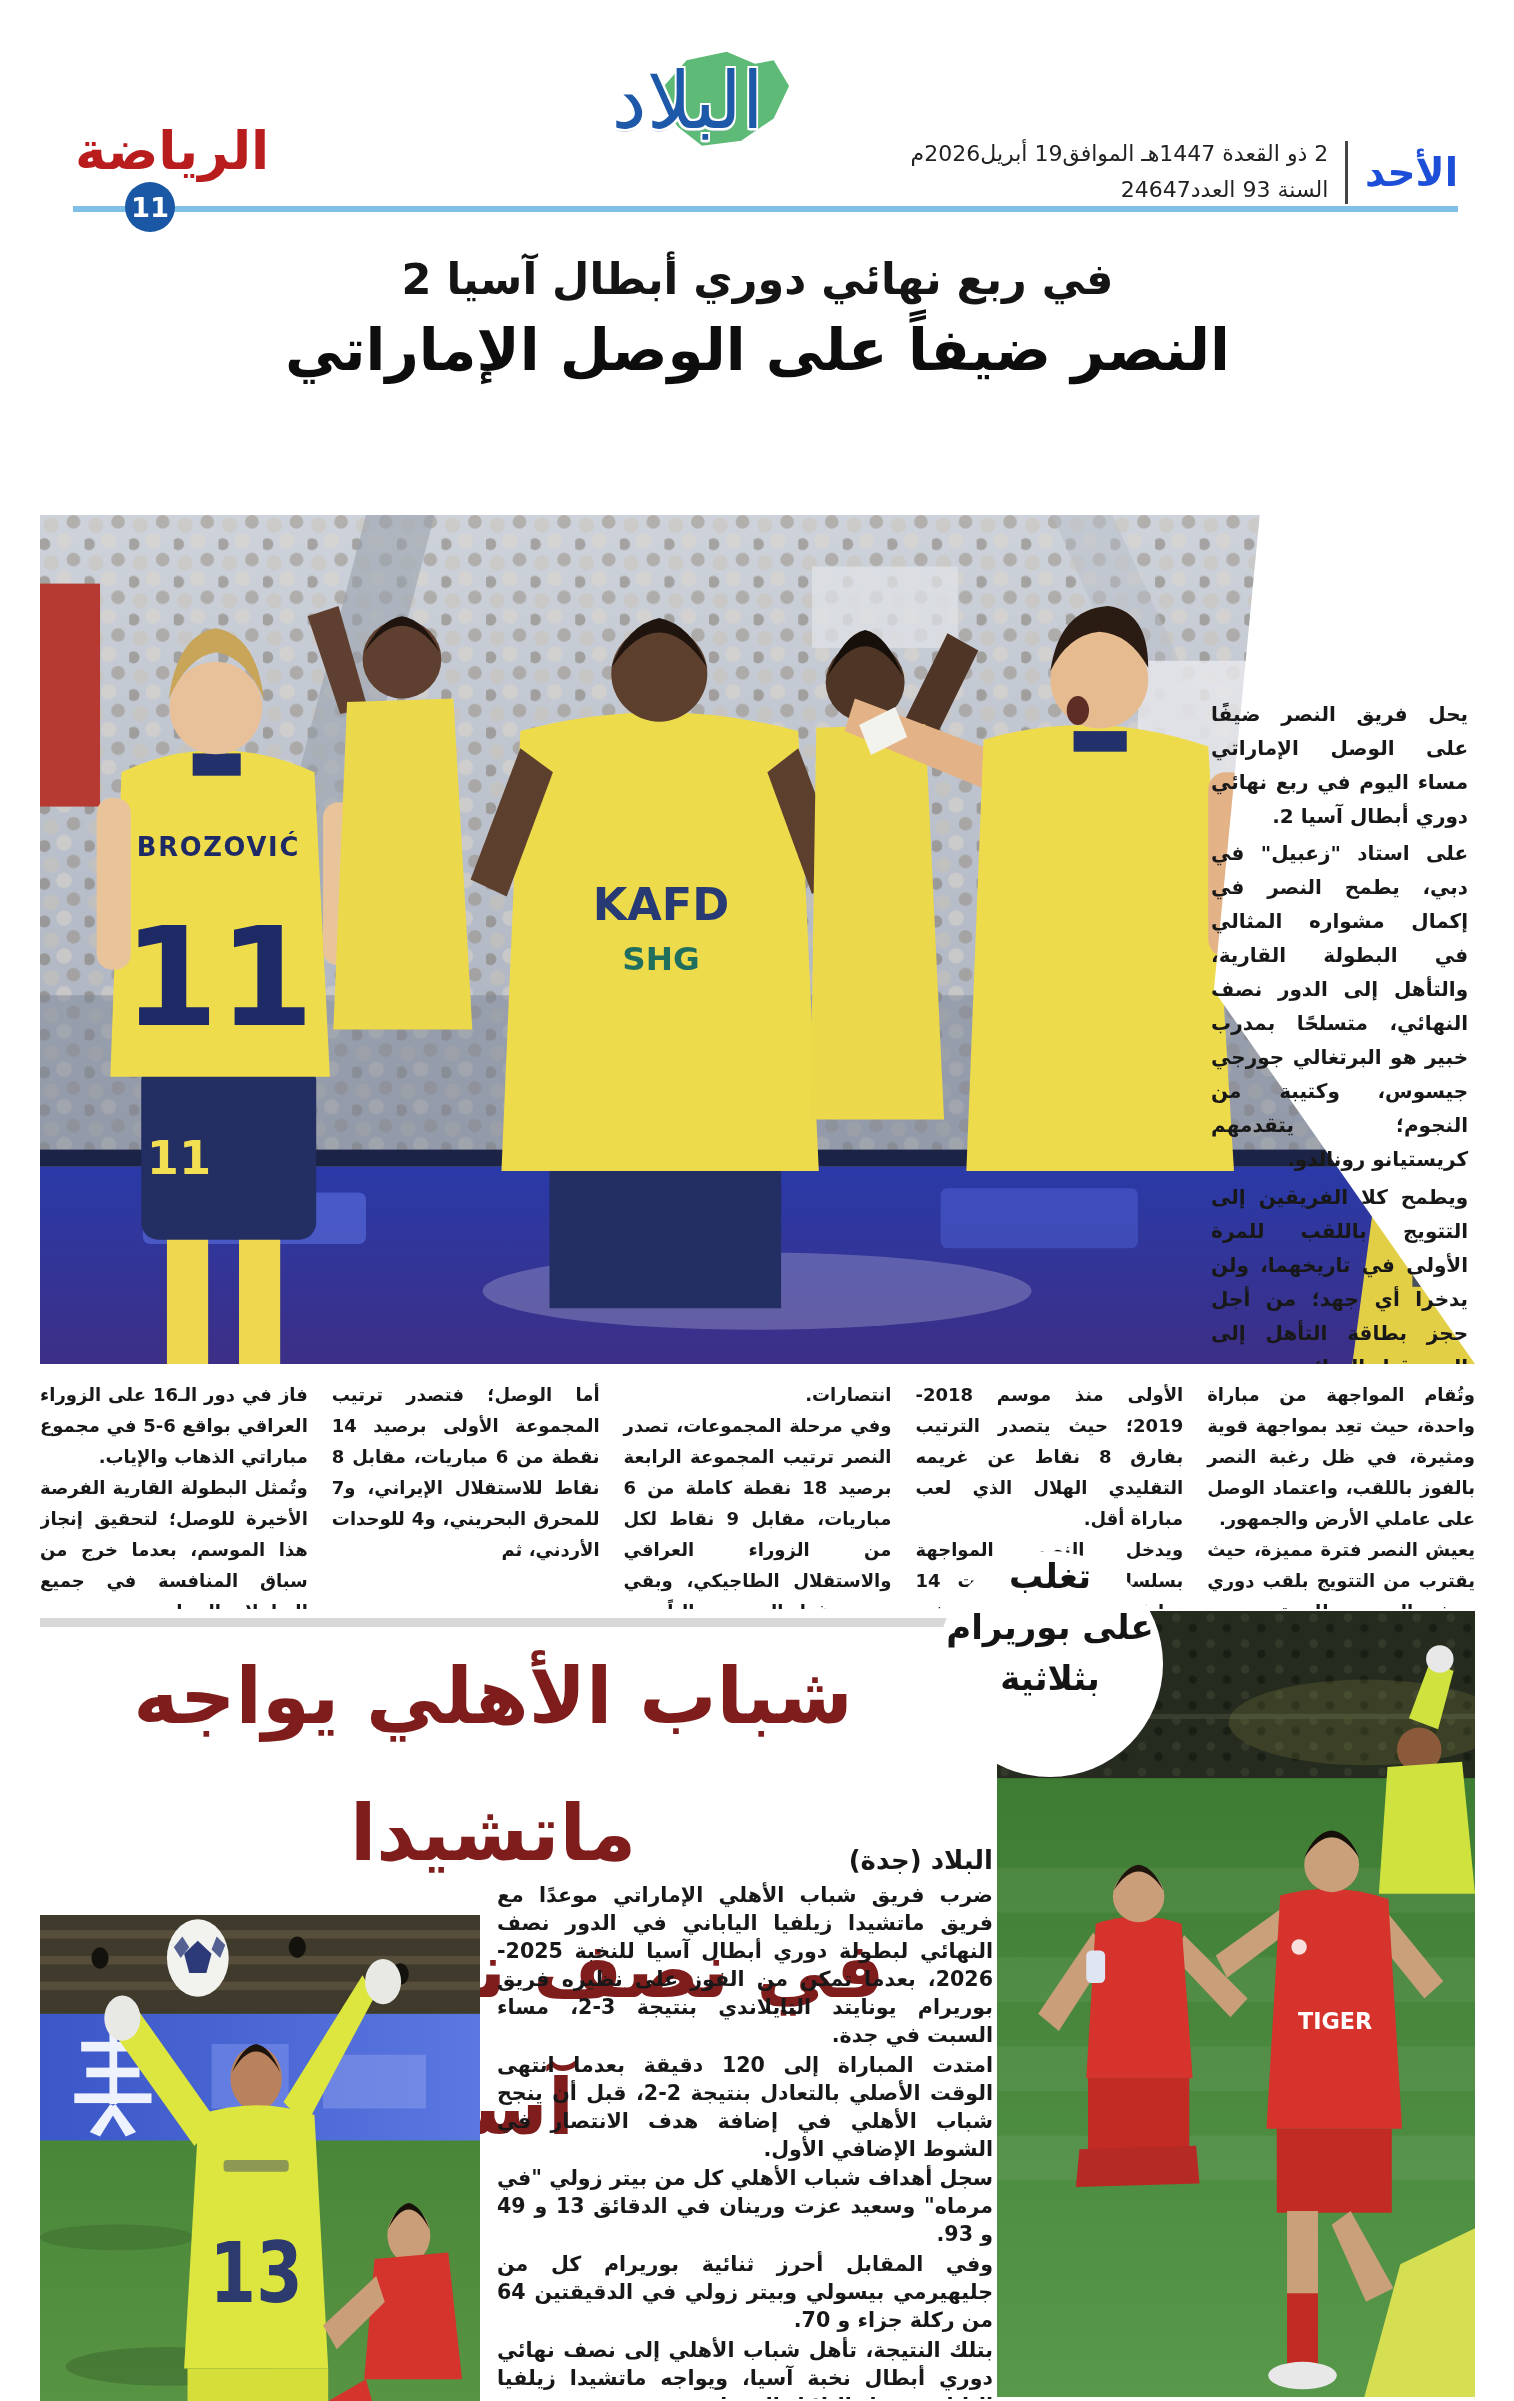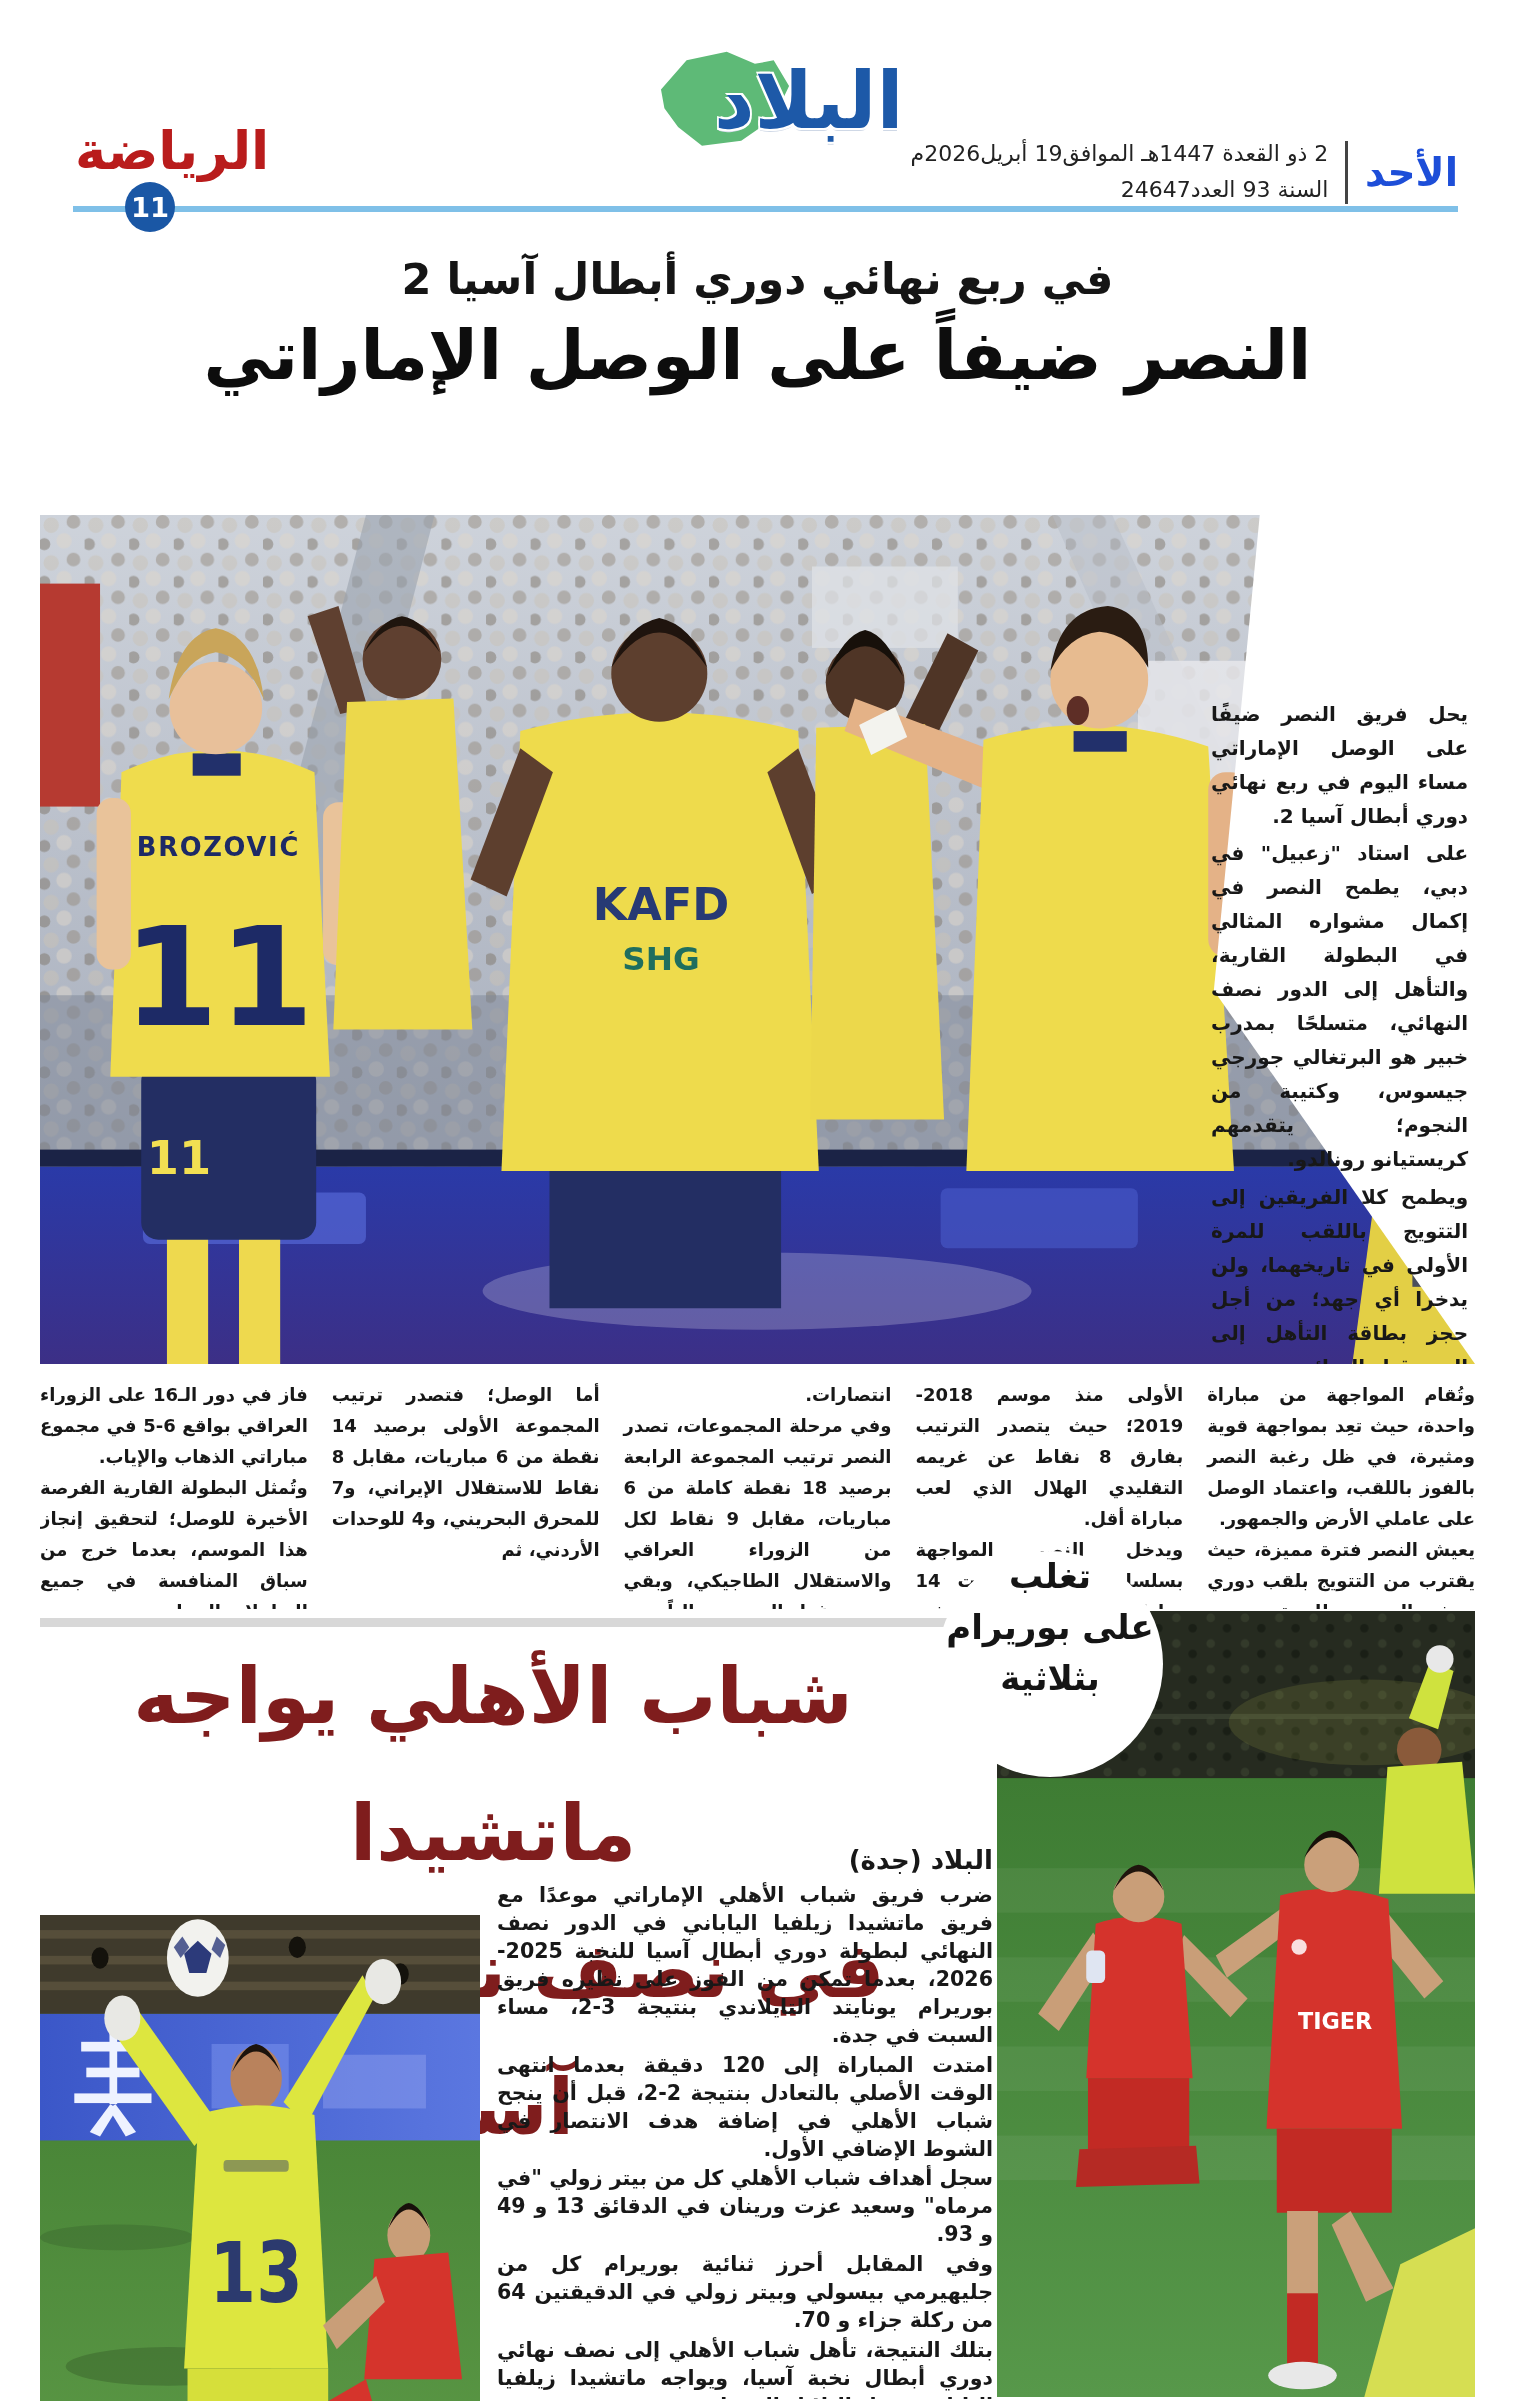--- a/index.html
+++ b/index.html
@@ -5,29 +5,29 @@
   html,body{margin:0;padding:0;background:#888;}
   .page{position:relative;width:1515px;height:2401px;background:#ffffff;margin:0 auto;
         font-family:"DejaVu Sans",sans-serif;overflow:hidden;color:#151515;}
   
   .section-title{position:absolute;left:75px;top:120px;font-size:53px;font-weight:bold;color:#b91c1c;direction:rtl;}
   .header-rule{position:absolute;left:73px;right:57px;top:206px;height:6px;background:#7fc0e8;}
   .page-circle{position:absolute;left:125px;top:182px;width:50px;height:50px;border-radius:50%;
        background:#1a57a5;color:#fff;font-size:27.4px;font-weight:bold;display:flex;align-items:center;justify-content:center;}
   .logo{position:absolute;left:50%;top:36px;transform:translateX(-50%);width:292px;height:129px;}
   .logo .map{position:absolute;left:33px;top:8.6px;}
-  .logo .logo-text{position:absolute;right:0;left:0;top:19px;text-align:right;font-size:79px;font-weight:bold;color:#1d59a8;
+  .logo .logo-text{position:absolute;right:0;left:0;top:19px;text-align:left;font-size:79px;font-weight:normal;color:#1d59a8;
        text-shadow:-1.7px -1.7px 0 #fff,1.7px -1.7px 0 #fff,-1.7px 1.7px 0 #fff,1.7px 1.7px 0 #fff,0 2.6px 0 #cfd8e6;}
   .dateblock{position:absolute;right:57px;top:136px;display:flex;align-items:center;gap:17px;}
   .daylines{direction:rtl;text-align:right;font-size:22px;line-height:36px;color:#222;}
   .vert-div{width:2.6px;height:63px;background:#444;}
   .day-name{font-size:39px;font-weight:bold;direction:rtl;color:#1d4ed8;}
   
   .kicker{position:absolute;left:0;right:0;top:254px;text-align:center;font-size:43px;font-weight:bold;direction:rtl;}
-  .main-headline{position:absolute;left:0;right:0;top:316px;text-align:center;font-size:68px;font-weight:bold;direction:rtl;color:#0d0d0d;}
+  .main-headline{position:absolute;left:0;right:0;top:316px;text-align:center;font-size:58px;font-weight:bold;direction:rtl;color:#0d0d0d;}
   .photo-main{position:absolute;left:40px;top:515px;width:1435px;height:849px;overflow:hidden;background:#b8bfca;}
   .photo-main svg{display:block;width:100%;height:100%;}
   .wedge{position:absolute;inset:0;background:#fff;clip-path:polygon(85% 0%,100% 0%,100% 100%,81.8% 56%);}
   .lead-byline{position:absolute;top:84px;right:6.9px;width:187px;border:3.4px solid #111;background:#fff;
        padding:8.6px 5.1px;text-align:center;font-size:26px;font-weight:bold;direction:rtl;}
   .lead-intro{position:absolute;top:182px;right:6.9px;width:257px;direction:rtl;text-align:right;
        font-size:20px;font-weight:bold;line-height:34px;color:#181818;}
   .lead-intro p{margin:0 0 3.4px 0;text-align:justify;}
   
   .cols{position:absolute;left:40px;right:40px;top:1379px;height:230px;display:grid;

